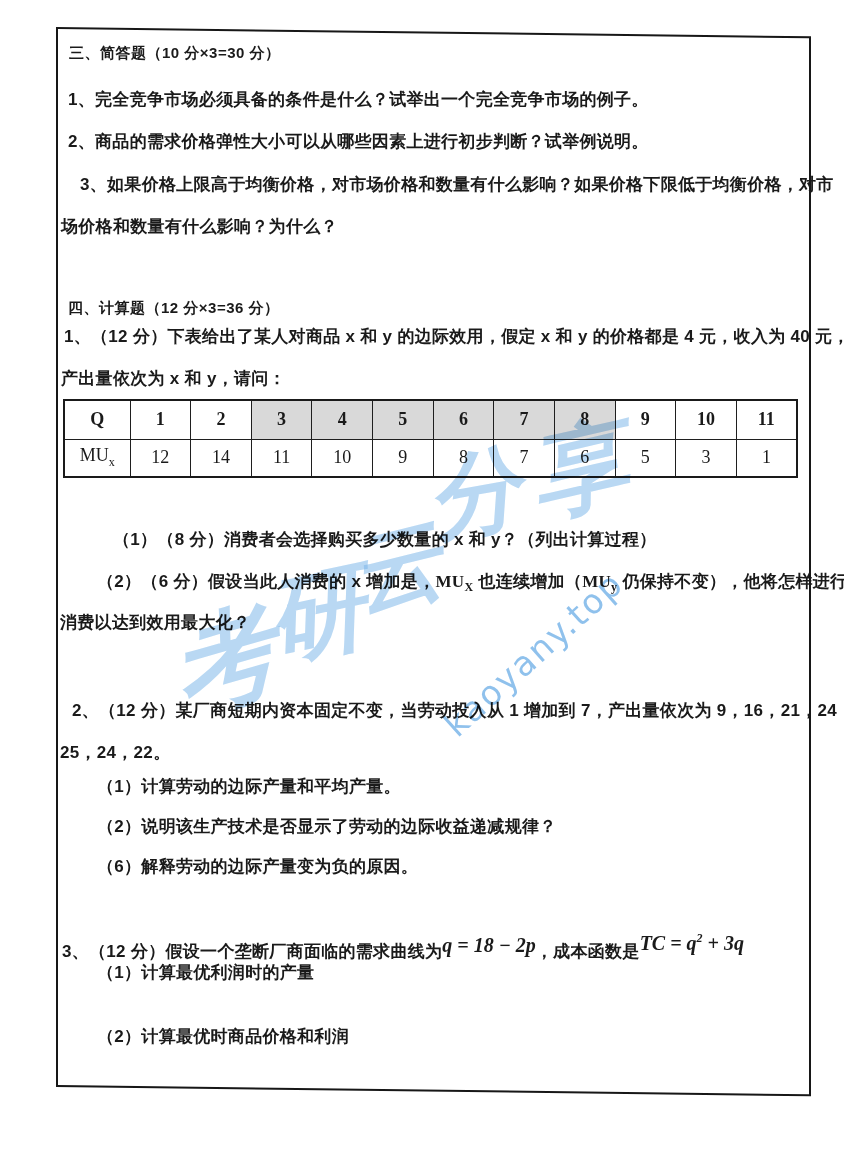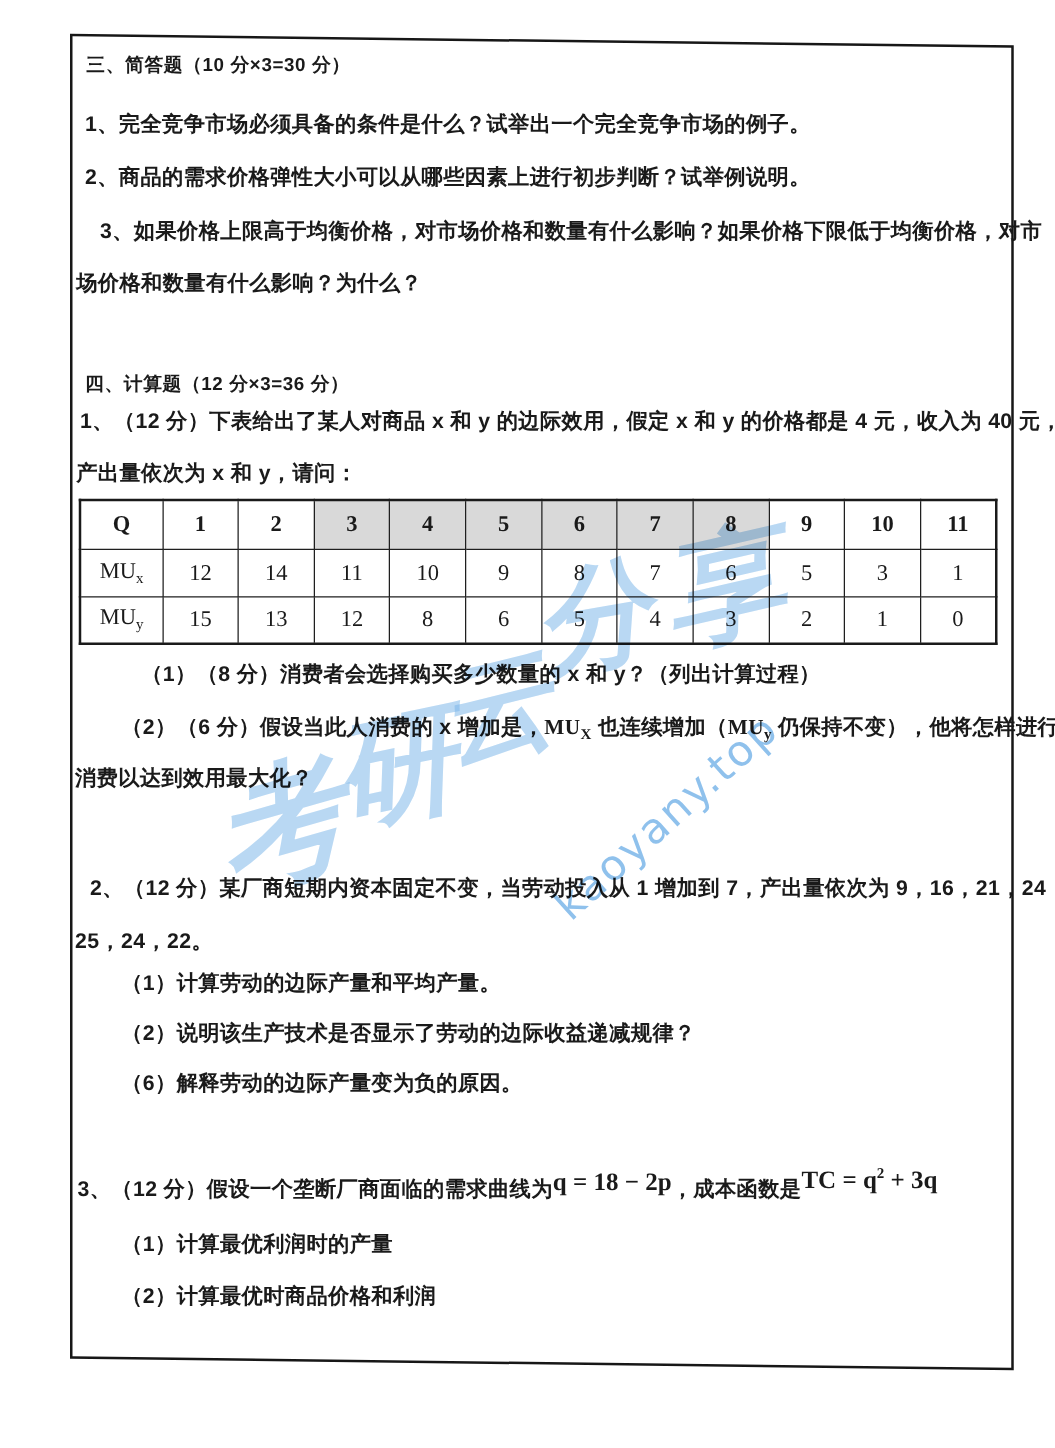--- a/index.html
+++ b/index.html
@@ -28,21 +28,21 @@
     border:1.6px solid #1f1f1f; text-align:center; vertical-align:middle;
     font-size:18px; padding:0;
   }
   .mu-table tr { height:38px; }
   .mu-table tr.hdr { height:39px; }
   .mu-table tr.hdr td { font-weight:700; }
   .mu-table td.shade { background:#d9d9d9; }
   .mu-lbl { font-size:18px; }
   .mu-lbl sub, .musub { font-size:12px; }
   .formula {
-    font-family:"Liberation Serif", serif; font-weight:600;
+    font-family:"Liberation Serif", serif; font-style:italic; font-weight:600;
     font-size:20px; position:relative; top:-5px; letter-spacing:0;
   }
   .formula.cost { top:-7px;margin-top:32px; }
   .formula sup { font-size:12px; }
   .mu-inline { font-family:"Liberation Serif", serif; font-weight:600; font-size:17px; }
   .watermark {
     position:absolute; left:0; top:0; width:844px; height:1158px;
     pointer-events:none; mix-blend-mode:multiply; color:#74b2e8;
   }
   .wm-char {
@@ -108,54 +108,40 @@
     <td>11</td>
     <td>10</td>
     <td>9</td>
     <td>8</td>
     <td>7</td>
     <td>6</td>
     <td>5</td>
     <td>3</td>
     <td>1</td>
   </tr>
-  <tr>
-    <td><span class="mu-lbl"><span>MU</span><sub>y</sub></span></td>
-    <td>15</td>
-    <td>13</td>
-    <td>12</td>
-    <td>8</td>
-    <td>6</td>
-    <td>5</td>
-    <td>4</td>
-    <td>3</td>
-    <td>2</td>
-    <td>1</td>
-    <td>0</td>
-  </tr>
 </tbody>
   </table>
 
 <div class="line" style="left:97px; top:529px;margin-left:16px;">（1）（8 分）消费者会选择购买多少数量的 x 和 y？（列出计算过程）</div>
 
 <div class="line" style="left:97px; top:571px;">
   <span>（2）（6 分）假设当此人消费的 x 增加是，</span><span class="mu-inline"><span>MU</span><sub class="musub">X</sub></span><span> 也连续增加（</span><span class="mu-inline"><span>MU</span><sub class="musub">y</sub></span><span> 仍保持不变），他将怎样进行</span>
 </div>
 <div class="line" style="left:60px; top:612px;">消费以达到效用最大化？</div>
 
 <div class="line" style="left:72px; top:700px;">2、（12 分）某厂商短期内资本固定不变，当劳动投入从 1 增加到 7，产出量依次为 9，16，21，24，</div>
 <div class="line" style="left:60px; top:742px;">25，24，22。</div>
 <div class="line" style="left:97px; top:776px;">（1）计算劳动的边际产量和平均产量。</div>
 <div class="line" style="left:97px; top:816px;">（2）说明该生产技术是否显示了劳动的边际收益递减规律？</div>
 <div class="line" style="left:97px; top:856px;">（6）解释劳动的边际产量变为负的原因。</div>
 
 <div class="line" style="left:62px; top:938px;">
   <span>3、（12 分）假设一个垄断厂商面临的需求曲线为</span><span class="formula">q = 18 − 2p</span><span>，成本函数是</span><span class="formula cost"><span>TC = q</span><sup>2</sup><span> + 3q</span></span>
 </div>
-<div class="line" style="left:97px; top:985px;">（1）计算最优利润时的产量</div>
+<div class="line" style="left:97px; top:962px;">（1）计算最优利润时的产量</div>
 <div class="line" style="left:97px; top:1026px;">（2）计算最优时商品价格和利润</div>
 
 <div class="watermark" style="color: rgb(116, 178, 232);">
   <span class="wm-char" style="left:172px; top:608px; font-size:104px; transform:rotate(-16deg);">考</span>
   <span class="wm-char" style="left:268px; top:566px; font-size:96px; transform:rotate(-12deg);">研</span>
   <span class="wm-char" style="left:352px; top:522px; font-size:90px; transform:rotate(-14deg);">云</span>
   <span class="wm-char" style="left:428px; top:448px; font-size:92px; transform:rotate(-10deg);">分</span>
   <span class="wm-char" style="left:530px; top:422px; font-size:96px; transform:rotate(-13deg);">享</span>
   <span class="wm-site">kaoyany.top</span>
 </div>

